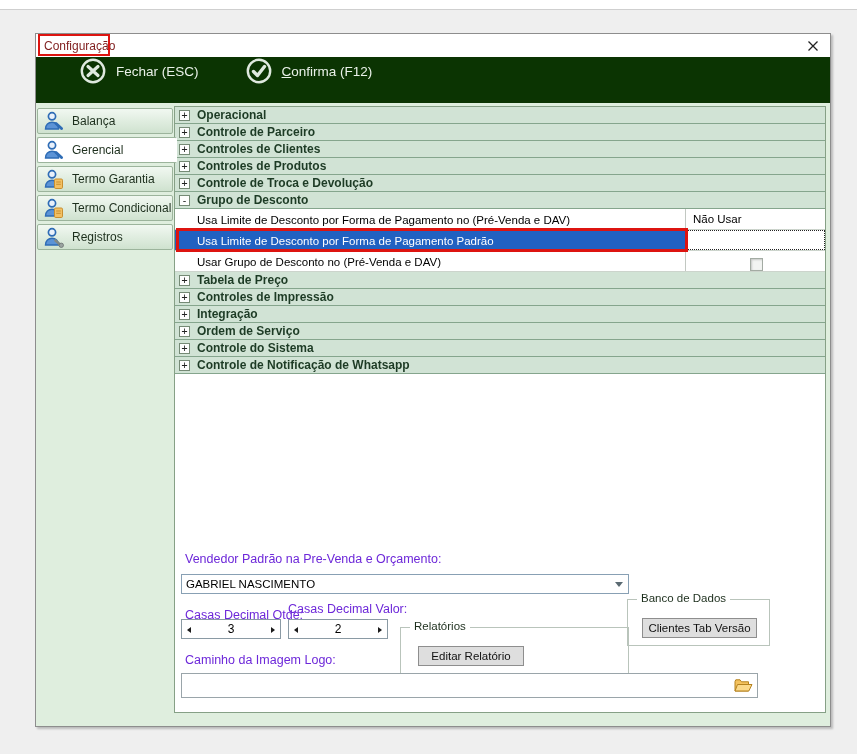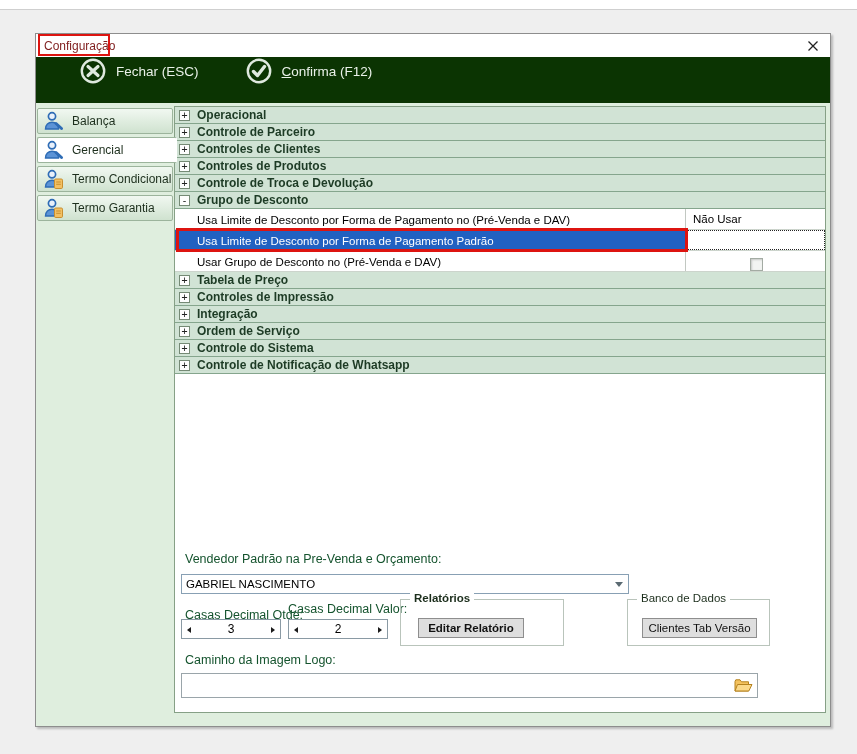--- a/index.html
+++ b/index.html
@@ -64,21 +64,21 @@
     border-left:1px solid #c2c8c2; padding:4px 0 0 7px; font-size:11.5px; }
   .selbar { position:absolute; left:0; top:0; bottom:0; right:140px; background:#2161c1; }
   .trow-i.selected .lbl { color:#ffffff; z-index:2; }
   .row-annotation { position:absolute; left:1px; top:-2px; right:137px; bottom:-2px;
     border:3px solid #dd1410; z-index:4; pointer-events:none; }
   .focus-cell { position:absolute; inset:0; border:1px dotted #222; }
   .cbx { width:13px; height:13px; border:1px solid #a3aba3; background:#f2f4f2;
     box-shadow:inset 1px 1px 2px rgba(0,0,0,.18); margin:3px 0 0 57px; }
 
   
-  .flabel { position:absolute; font-size:12.5px; color:#14532d; }
+  .flabel { position:absolute; font-size:12.5px; color:#6d28d9; }
   .combo { position:absolute; left:6px; top:467px; width:448px; height:20px;
     border:1px solid #88a0b4; background:#fff; font-size:11.5px;
     padding:3px 18px 0 4px; }
   .combo .chev { position:absolute; right:5px; top:7px; width:0; height:0;
     border-left:4px solid transparent; border-right:4px solid transparent;
     border-top:5px solid #5a6a72; }
   .spinbox { position:absolute; width:100px; height:20px; border:1px solid #8a9aa4;
     background:#fff; text-align:center; font-size:12px; line-height:18px; }
   .sp-l { position:absolute; left:5px; top:7px; width:0; height:0;
     border-right:4px solid #1a1a1a; border-top:3px solid transparent;
@@ -149,30 +149,39 @@
         </svg>
         <span>Gerencial</span>
       </div>
       <div class="tab">
         <svg class="ticon" viewBox="0 0 22 22">
           <circle cx="9" cy="6.3" r="3.6" fill="#e9f1fb" stroke="#2e6cb5" stroke-width="1.7"></circle>
           <path d="M2.5 19 c0-4.4 2.9-6.8 6.5-6.8 s6.5 2.4 6.5 6.8 z" fill="#5b93d6" stroke="#2e6cb5" stroke-width="1.4"></path>
           <rect x="11.5" y="11" width="8" height="9.5" rx="1.2" fill="#f2c063" stroke="#c98f2f" stroke-width="1"></rect>
           <path d="M13.2 14 h4.6 M13.2 16.3 h4.6" stroke="#c98f2f" stroke-width="1"></path>
         </svg>
-        <span>Termo Condicional</span>
+        <span>Termo Garantia</span>
       </div>
       <div class="tab">
         <svg class="ticon" viewBox="0 0 22 22">
           <circle cx="9" cy="6.3" r="3.6" fill="#e9f1fb" stroke="#2e6cb5" stroke-width="1.7"></circle>
           <path d="M2.5 19 c0-4.4 2.9-6.8 6.5-6.8 s6.5 2.4 6.5 6.8 z" fill="#5b93d6" stroke="#2e6cb5" stroke-width="1.4"></path>
           <rect x="11.5" y="11" width="8" height="9.5" rx="1.2" fill="#f2c063" stroke="#c98f2f" stroke-width="1"></rect>
           <path d="M13.2 14 h4.6 M13.2 16.3 h4.6" stroke="#c98f2f" stroke-width="1"></path>
         </svg>
-        <span>Termo Garantia</span>
+        <span>Termo Condicional</span>
+      </div>
+      <div class="tab">
+        <svg class="ticon" viewBox="0 0 22 22">
+          <circle cx="9" cy="6.3" r="3.6" fill="#e9f1fb" stroke="#2e6cb5" stroke-width="1.7"></circle>
+          <path d="M2.5 19 c0-4.4 2.9-6.8 6.5-6.8 s6.5 2.4 6.5 6.8 z" fill="#5b93d6" stroke="#2e6cb5" stroke-width="1.4"></path>
+          <path d="M12.5 14.5 l5 4.5" stroke="#808886" stroke-width="2.6" stroke-linecap="round"></path>
+          <circle cx="18.3" cy="19.3" r="2.2" fill="#9aa3a0" stroke="#6c7472" stroke-width="0.8"></circle>
+        </svg>
+        <span>Registros</span>
       </div>
     </div>
 
     <div class="panel">
 
       <div class="tree">
         <div class="trow-h">
           <span class="expander">+</span>
           <span>Operacional</span>
         </div>
@@ -259,21 +268,21 @@
         <span class="sp-l"></span>
         <span>3</span>
         <span class="sp-r"></span>
       </div>
       <div class="spinbox" style="left:113px; top:512px;">
         <span class="sp-l"></span>
         <span>2</span>
         <span class="sp-r"></span>
       </div>
 
-      <div class="groupbox" style="left:225px; top:492px; width:164px;font-weight:bold;">
+      <div class="groupbox" style="left:225px; top:520px; width:229px;">
         <span class="gb-label">Relatórios</span>
         <div class="push-btn" style="left:17px; top:18px; width:106px;">Editar Relatório</div>
       </div>
       <div class="groupbox" style="left:452px; top:492px; width:143px;">
         <span class="gb-label">Banco de Dados</span>
         <div class="push-btn" style="left:14px; top:18px; width:115px;">Clientes Tab Versão</div>
       </div>
 
       <span class="flabel" style="left:10px; top:546px;">Caminho da Imagem Logo:</span>
       <div class="logo-input">

